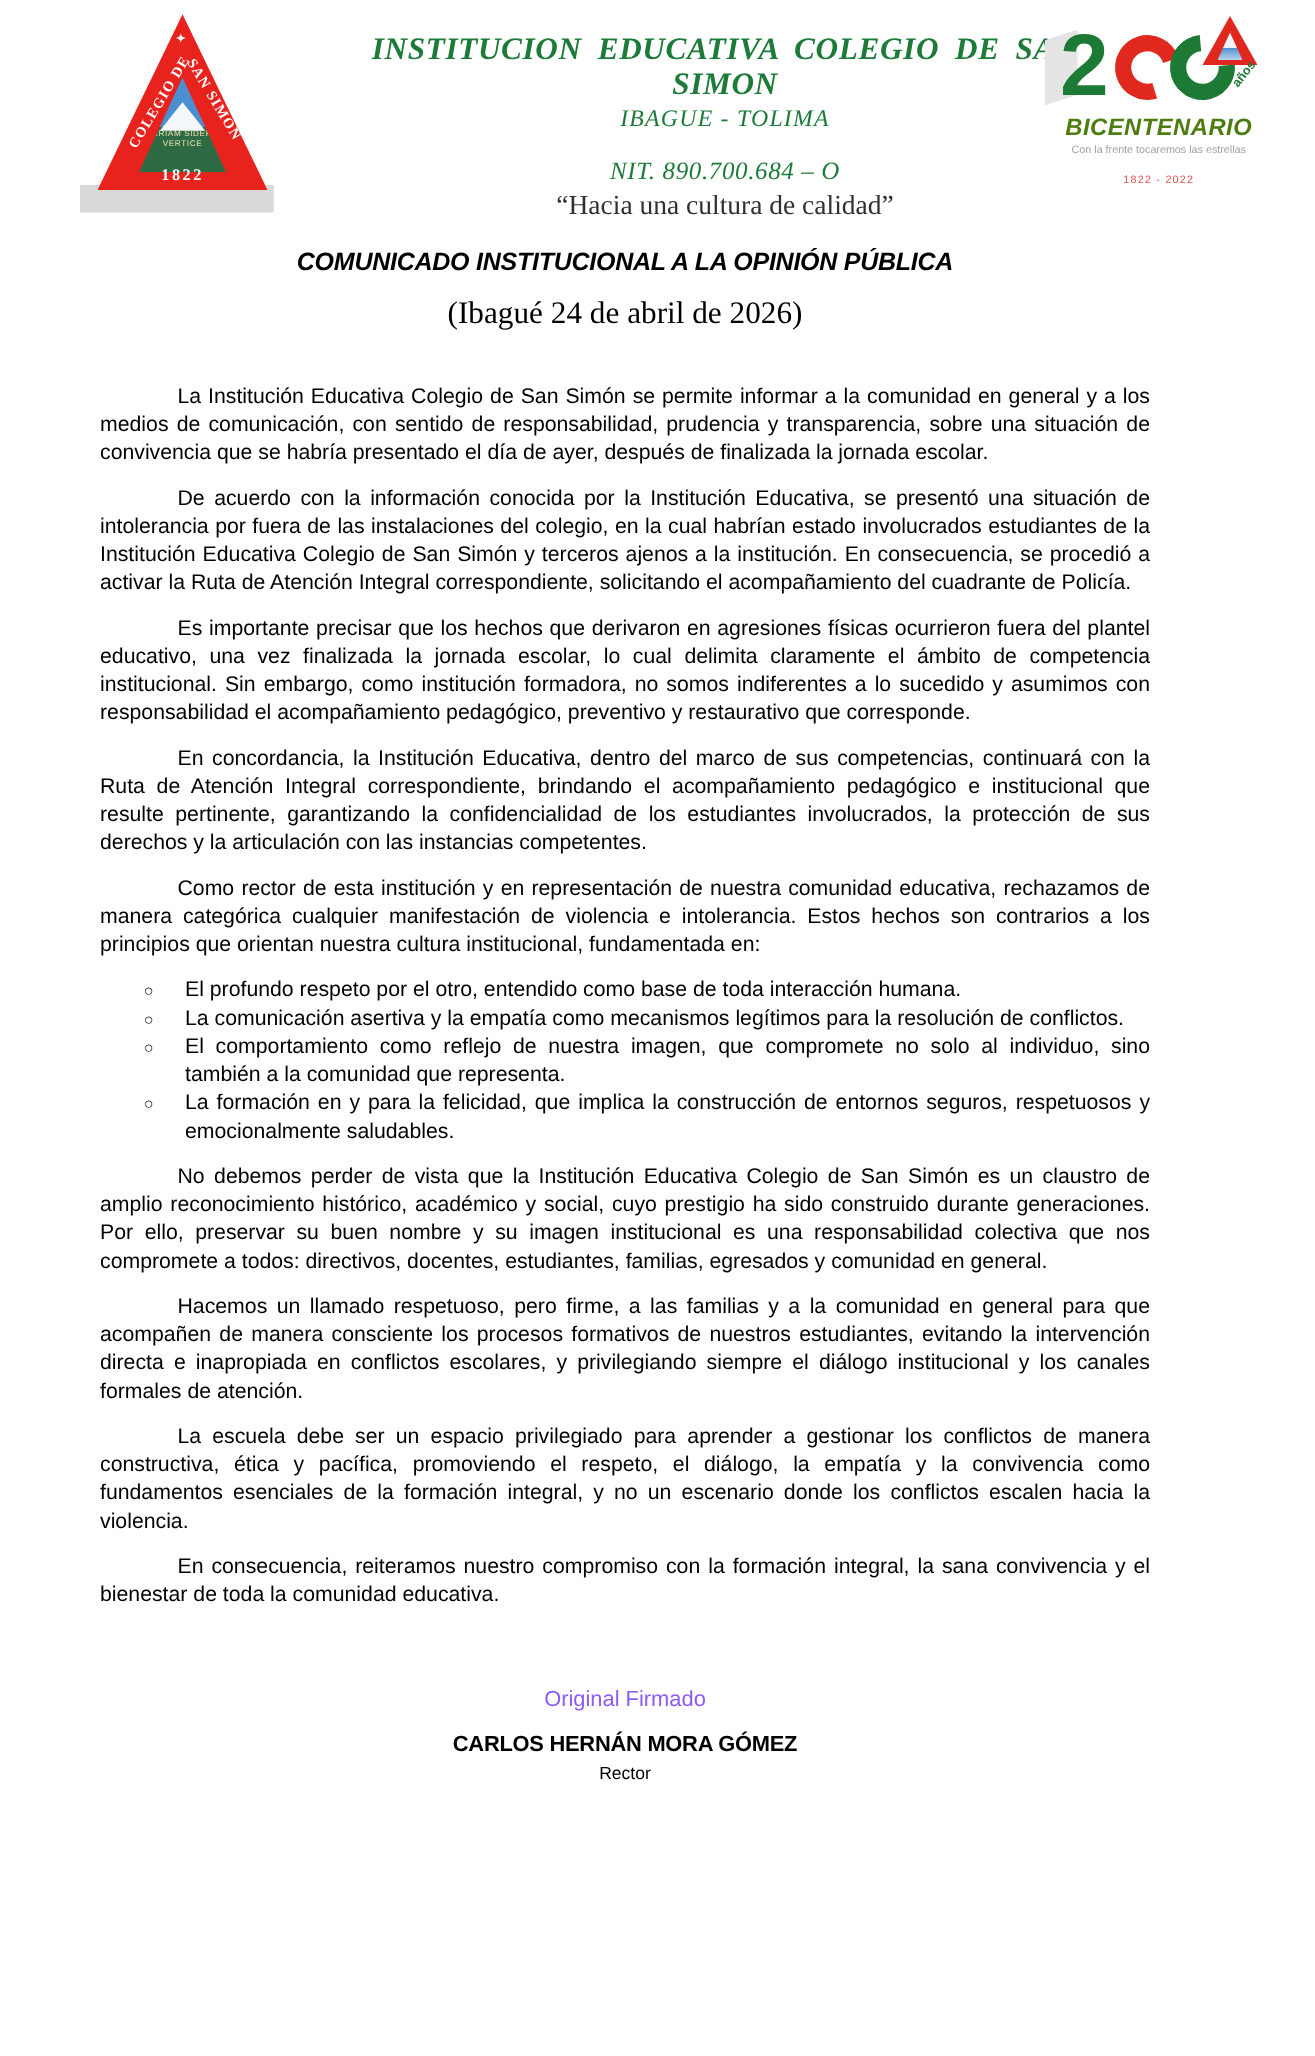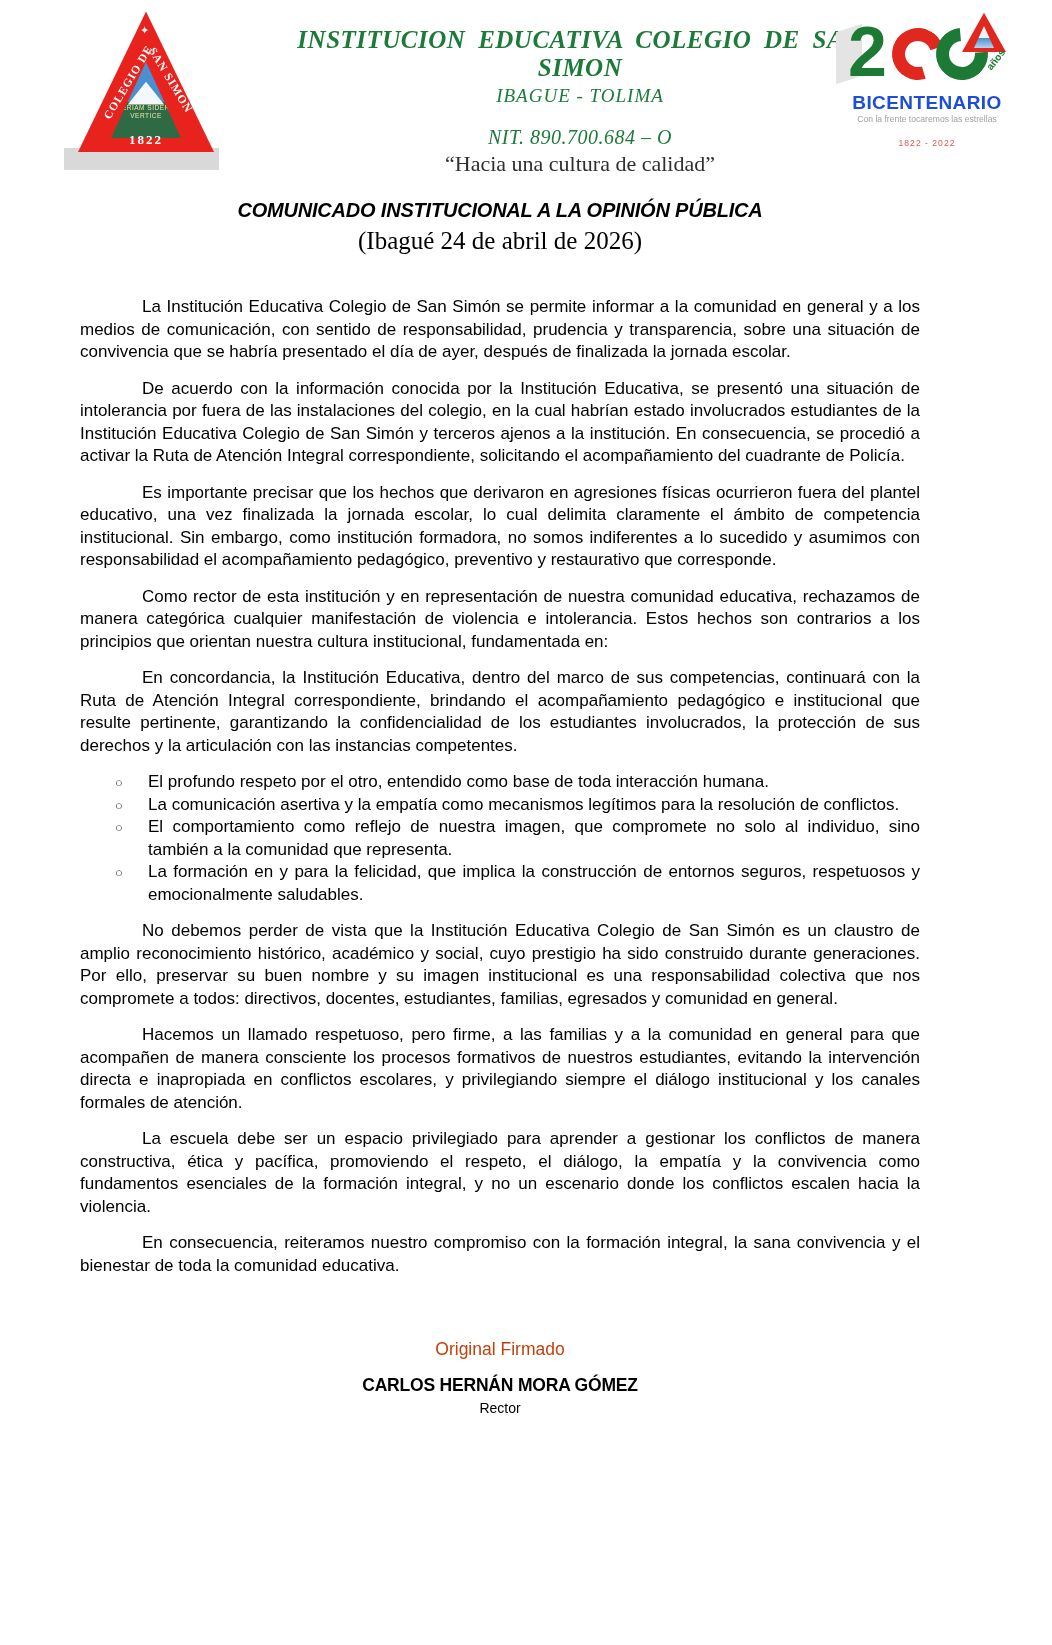--- a/index.html
+++ b/index.html
@@ -55,52 +55,52 @@
     font-family:"Liberation Sans", sans-serif;letter-spacing:-3px;}
   .ring{position:absolute;width:26px;height:26px;border-radius:50%;border-width:13px;border-style:solid;}
   .ring.red{left:44px;top:10px;border-color:#e0281e;border-top-color:transparent;transform:rotate(118deg);}
   .ring.green{left:88px;top:10px;border-color:#1d7a34;border-top-color:transparent;transform:rotate(40deg);}
   .bic-anos{position:absolute;left:136px;top:36px;color:#1d7a34;font-size:10px;font-weight:bold;transform:rotate(-52deg);}
   .mini-crest{position:absolute;left:114px;top:-6px;width:44px;height:40px;background:#e0281e;
     clip-path:polygon(50% 2%,100% 100%,0 100%);}
   .mini-crest-inner{position:absolute;left:12px;top:14px;width:20px;height:22px;
     clip-path:polygon(50% 0,100% 100%,0 100%);
     background:linear-gradient(to bottom,#eef4fa 0%,#eef4fa 55%,#4a8fd0 55%,#b8d4ee 100%);}
-  .bic-title{position:absolute;left:0;top:82px;width:178px;color:#1d4ed8;
-    font-size:19px;font-weight:800;letter-spacing:.4px;}
+  .bic-title{position:absolute;left:0;top:82px;width:178px;color:#4d7c0f;
+    font-size:19px;font-weight:800;letter-spacing:.4px;font-style:italic;}
   .bic-tagline{position:absolute;left:0;top:104px;width:178px;color:#a0a0a0;font-size:8.6px;}
   .bic-years{position:absolute;left:0;top:128px;width:178px;color:#e05555;font-size:8.6px;letter-spacing:1px;}
 
   
   .content{position:absolute;left:80px;top:0;width:840px;}
   .doc-title{
     margin:198px 0 0;text-align:center;
     font-size:20px;font-weight:bold;letter-spacing:-.2px;line-height:24px;font-style:italic;
   }
   .doc-date{
-    margin:4px 0 40px;text-align:center;
+    margin:14px 0 40px;text-align:center;
     font-family:"Liberation Serif", serif;font-size:25px;line-height:30px;
   }
   .body-text p{
     margin:0 0 14px;
     font-size:17px;line-height:22.5px;
     text-align:justify;text-indent:62px;
   }
   ul.principles{margin:0 0 14px;padding:0 0 0 35px;list-style:none;}
   ul.principles li{
     position:relative;padding-left:33px;
     font-size:17px;line-height:22.5px;text-align:justify;
   }
   ul.principles li .marker{
     position:absolute;left:0;top:1px;font-size:13px;color:#222;
   }
 
   
   .sig{width:840px;text-align:center;}
-  .sig-note{margin-top:62px;color:#c2410c;font-size:17.5px;}
+  .sig-note{margin-top:62px;color:#8b5cf6;font-size:17.5px;}
   .sig-name{margin-top:15px;font-size:17.5px;font-weight:bold;letter-spacing:-.2px;}
   .sig-role{margin-top:4px;font-size:14px;}
 </style>
 </head>
 <body>
 
 <div class="page">
 
   <div class="header">
 
@@ -147,22 +147,22 @@
 
   <div class="content">
 
     <h1 class="doc-title">COMUNICADO INSTITUCIONAL A LA OPINIÓN PÚBLICA</h1>
     <div class="doc-date">(Ibagué 24 de abril de 2026)</div>
 
     <div class="body-text">
       <p>La Institución Educativa Colegio de San Simón se permite informar a la comunidad en general y a los medios de comunicación, con sentido de responsabilidad, prudencia y transparencia, sobre una situación de convivencia que se habría presentado el día de ayer, después de finalizada la jornada escolar.</p>
       <p>De acuerdo con la información conocida por la Institución Educativa, se presentó una situación de intolerancia por fuera de las instalaciones del colegio, en la cual habrían estado involucrados estudiantes de la Institución Educativa Colegio de San Simón y terceros ajenos a la institución. En consecuencia, se procedió a activar la Ruta de Atención Integral correspondiente, solicitando el acompañamiento del cuadrante de Policía.</p>
       <p>Es importante precisar que los hechos que derivaron en agresiones físicas ocurrieron fuera del plantel educativo, una vez finalizada la jornada escolar, lo cual delimita claramente el ámbito de competencia institucional. Sin embargo, como institución formadora, no somos indiferentes a lo sucedido y asumimos con responsabilidad el acompañamiento pedagógico, preventivo y restaurativo que corresponde.</p>
+      <p>En concordancia, la Institución Educativa, dentro del marco de sus competencias, continuará con la Ruta de Atención Integral correspondiente, brindando el acompañamiento pedagógico e institucional que resulte pertinente, garantizando la confidencialidad de los estudiantes involucrados, la protección de sus derechos y la articulación con las instancias competentes.</p>
       <p>Como rector de esta institución y en representación de nuestra comunidad educativa, rechazamos de manera categórica cualquier manifestación de violencia e intolerancia. Estos hechos son contrarios a los principios que orientan nuestra cultura institucional, fundamentada en:</p>
-      <p>En concordancia, la Institución Educativa, dentro del marco de sus competencias, continuará con la Ruta de Atención Integral correspondiente, brindando el acompañamiento pedagógico e institucional que resulte pertinente, garantizando la confidencialidad de los estudiantes involucrados, la protección de sus derechos y la articulación con las instancias competentes.</p>
 
       <ul class="principles">
         <li>
           <span class="marker">○</span>
           <span>El profundo respeto por el otro, entendido como base de toda interacción humana.</span>
         </li>
         <li>
           <span class="marker">○</span>
           <span>La comunicación asertiva y la empatía como mecanismos legítimos para la resolución de conflictos.</span>
         </li>

